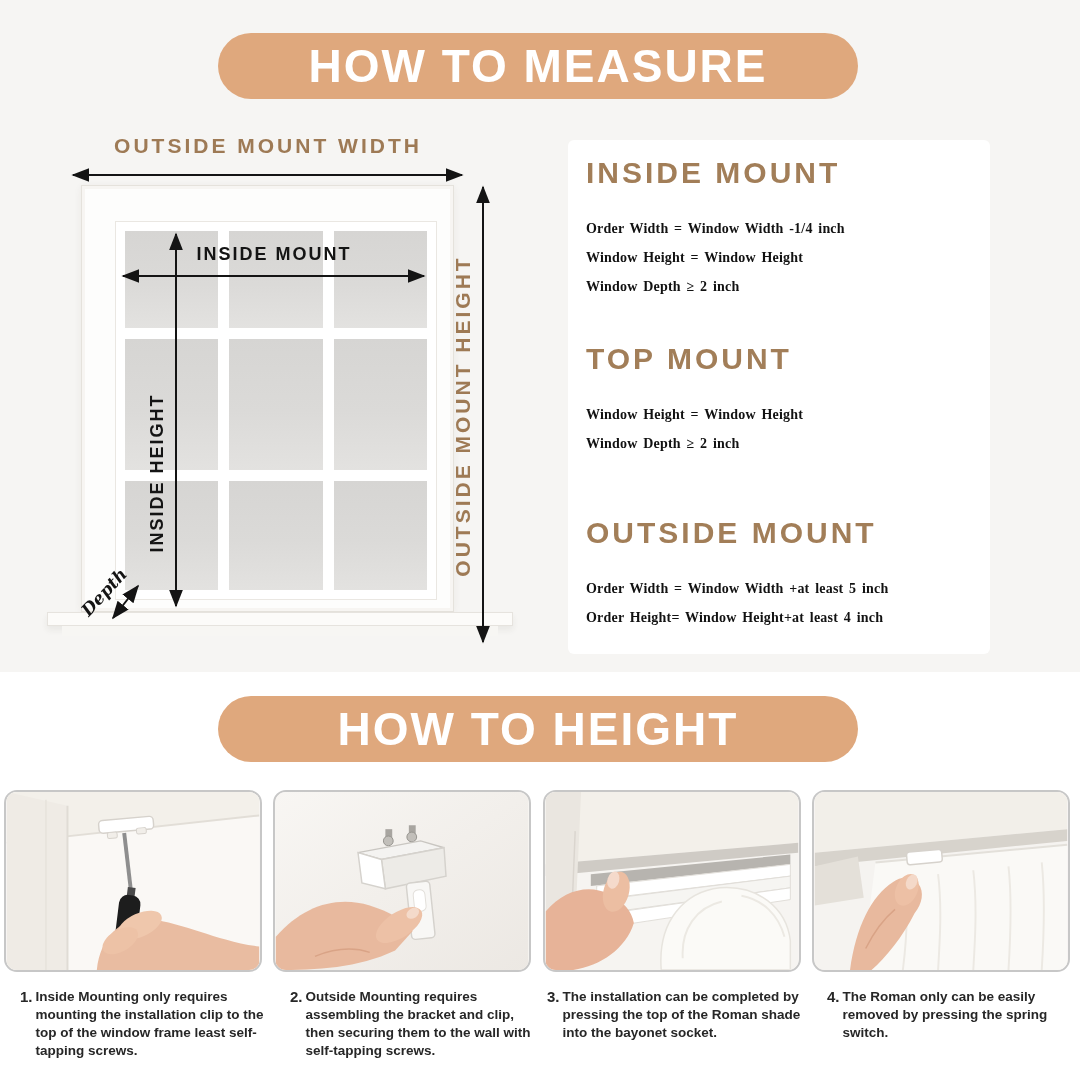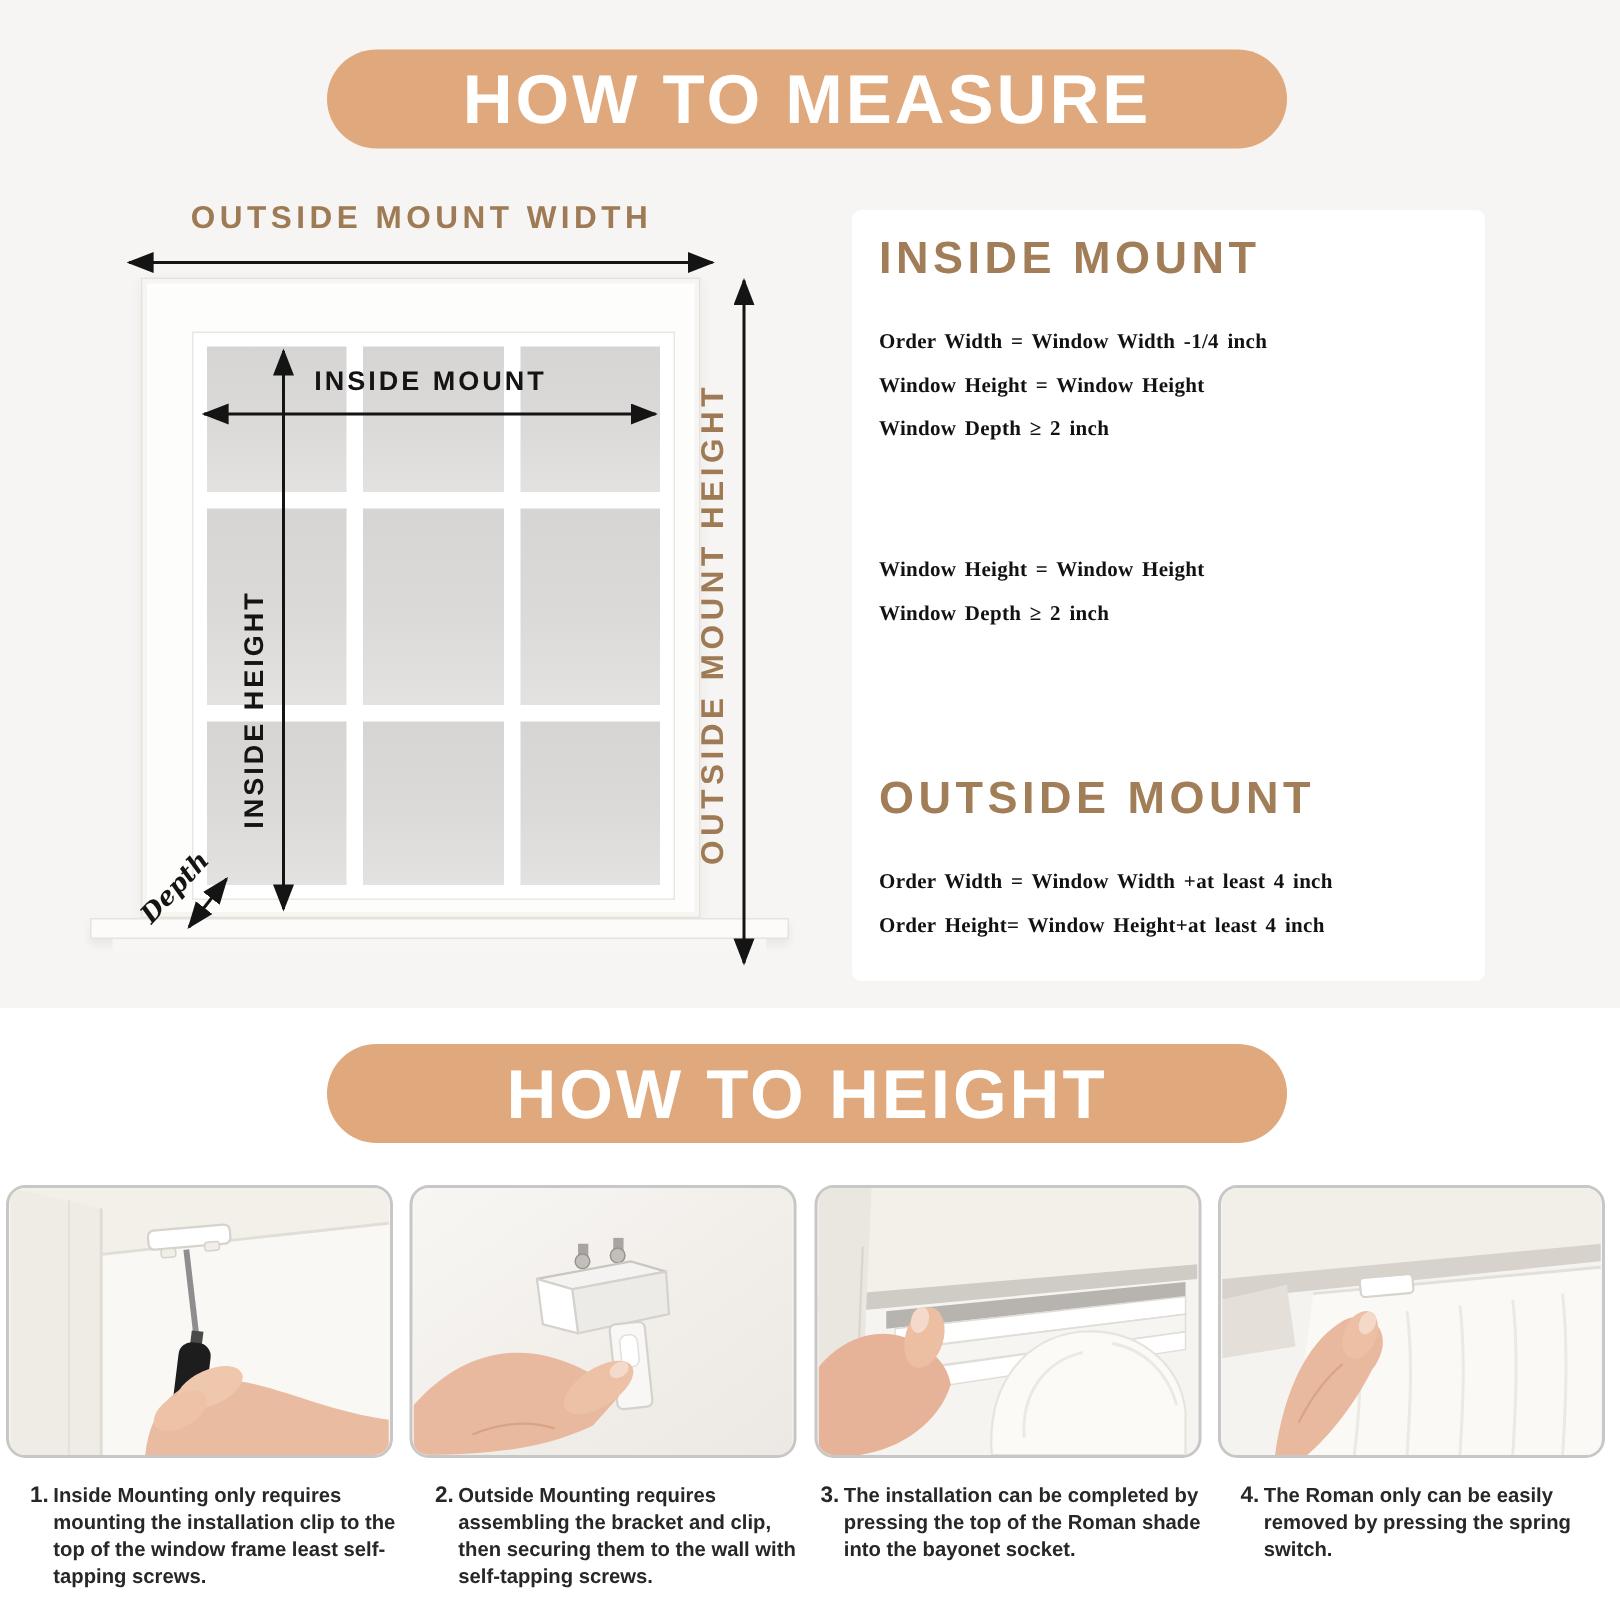--- a/index.html
+++ b/index.html
@@ -10,21 +10,21 @@
   .measure-bg { position:absolute; left:0; top:0; width:1080px; height:672px; background:#F6F5F3; }
 
   
   .banner { position:absolute; left:218px; width:640px; height:66px; border-radius:33px;
             display:flex; align-items:center; justify-content:center; }
   .banner span { color:#FFFFFF; font-weight:bold; font-size:46px; letter-spacing:2px; }
   .banner.measure { top:33px;text-align:right; }
   .banner.install { top:696px; }
 
   
-  .diagram { position:absolute; left:39px; top:128px; width:512px; height:548px; }
+  .diagram { position:absolute; left:26px; top:128px; width:512px; height:548px; }
   .win-outer { position:absolute; left:55px; top:57px; width:373px; height:427px;
                background:#FDFDFC; border:1px solid #E5E2DC;
                box-shadow:0 2px 8px rgba(60,50,40,.06), inset 0 0 0 3px #F7F5F2; }
   .win-sash { position:absolute; left:33px; top:35px; right:16px; bottom:11px;
               background:#FFFFFF; border:1px solid #EAE7E2; }
   .panes { position:absolute; inset:9px; display:grid; grid-template-columns:1fr 1fr 1fr;
            grid-template-rows:0.85fr 1.15fr 0.95fr; gap:11px; }
   .pane { background:linear-gradient(180deg,#D6D5D3 0%,#DBDAD8 55%,#E3E2E0 100%); }
   .sill-1 { position:absolute; left:21px; top:484px; width:466px; height:14px;
             background:#FCFBF9; border:1px solid #E6E3DE; box-shadow:0 4px 6px rgba(60,50,40,.07); }
@@ -121,29 +121,30 @@
   <div class="measure-card">
     <div class="m-section s0">
       <div class="m-head">INSIDE MOUNT</div>
       <div class="m-lines">
         <div>Order Width = Window Width -1/4 inch</div>
         <div>Window Height = Window Height</div>
         <div>Window Depth ≥ 2 inch</div>
       </div>
     </div>
     <div class="m-section s1">
+      <div class="m-head">TOP MOUNT</div>
       <div class="m-lines">
         <div>Window Height = Window Height</div>
         <div>Window Depth ≥ 2 inch</div>
       </div>
     </div>
     <div class="m-section s2">
       <div class="m-head">OUTSIDE MOUNT</div>
       <div class="m-lines">
-        <div>Order Width = Window Width +at least 4 inch</div>
+        <div>Order Width = Window Width +at least 5 inch</div>
         <div>Order Height= Window Height+at least 4 inch</div>
       </div>
     </div>
   </div>
 
   <div class="banner install" style="background:#DFA87D;">
     <span>HOW TO HEIGHT</span>
   </div>
 
   <div class="photo p1">

